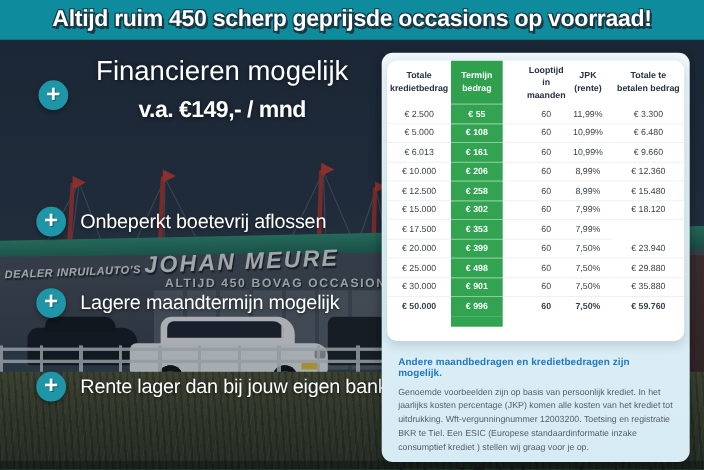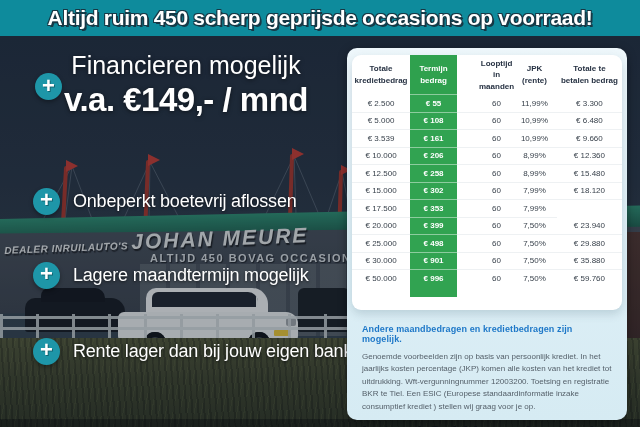--- a/index.html
+++ b/index.html
@@ -67,45 +67,45 @@
                repeating-linear-gradient(-80deg, rgba(130,140,80,.12) 0 1px, transparent 1px 7px); }
   .ground-shadow { position:absolute; left:0; bottom:0; width:640px; height:8px; background:rgba(0,0,0,.35); z-index:8; }
 
   
   .left-content { position:absolute; left:0; top:36px; width:347px; height:391px; z-index:12; color:#fff; }
   .plus-badge { width:27px; height:27px; border-radius:50%; background:#1e96a8; flex:0 0 27px;
     display:flex; align-items:center; justify-content:center; box-shadow:0 2px 4px rgba(0,0,0,.35); }
   .plus-badge span { color:#fff; font-size:22px; font-weight:bold; line-height:1; margin-top:-2px;
     text-shadow:1px 1px 0 rgba(0,0,0,.35); }
   .hero-badge { position:absolute; left:35px; top:37px; }
-  .hero-text { position:absolute; left:50px; top:12px; width:272px; text-align:center;
+  .hero-text { position:absolute; left:66px; top:12px; width:272px; text-align:center;
     text-shadow:0 1px 4px rgba(0,0,0,.55); }
   .hero-title { font-size:25px; font-weight:400; line-height:34px; }
-  .hero-subtitle { font-size:33px; font-weight:bold; line-height:36px; letter-spacing:-0.5px; }
+  .hero-subtitle { font-size:21px; font-weight:bold; line-height:36px; letter-spacing:-0.5px; }
   .bullet { position:absolute; left:33px; display:flex; align-items:center; gap:13px; height:30px; }
   .bullet-1 { top:150px; } .bullet-2 { top:224px; } .bullet-3 { top:300px; }
   .bullet-label { font-size:18px; font-weight:400; white-space:nowrap; letter-spacing:-0.2px;
     text-shadow:0 1px 3px rgba(0,0,0,.65); }
 
   
   .panel { position:absolute; left:347px; top:48px; width:280px; height:372px; z-index:15;
     border-radius:10px; background:linear-gradient(180deg,#eef7fb 0%, #ddeff6 55%, #d6ebf3 100%);
     box-shadow:0 2px 10px rgba(0,0,0,.35); }
   .card { position:absolute; left:5px; top:7px; width:270px; height:255px; background:#fff;
     border-radius:9px; box-shadow:0 4px 10px rgba(40,70,90,.18); overflow:hidden; }
   .thead, .trow, .green-tail { display:flex; }
   .cell { display:flex; align-items:center; justify-content:center; text-align:center; }
   .c0 { width:21.5%; } .c1 { width:17.4%; } .c2 { width:20.4%;padding-left:24px; } .c3 { width:16.6%; } .c4 { width:24.1%; }
   .thead { height:40px; }
   .thead .cell { font-size:8px; font-weight:bold; color:#273243; line-height:1.45; white-space:pre-line; }
   .thead .c1 { background:#2fa14e; color:#fff; border-bottom:1px solid rgba(255,255,255,.45); }
   .trow { height:17.5px; }
   .trow .cell { font-size:8px; color:#39424c; border-bottom:1px solid #eef1f3; }
   .trow .c1 { background:#31a351; color:#fff; font-weight:bold; border-bottom:1px solid rgba(255,255,255,.45); }
-  .trow:last-child .cell { border-bottom:none; }
+  .trow:last-child .cell { border-bottom:none;font-weight:bold; }
   .green-tail { height:9px; }
   .green-tail .c1 { background:#31a351; }
   .disclaimer { position:absolute; left:15px; right:13px; top:276px; }
   .disc-heading { font-size:9px; font-weight:bold; color:#1e78c8; letter-spacing:.1px; margin-bottom:7px; }
   .disc-body { font-size:8px; line-height:1.55; color:#55606a; }
   .warning-line { display:flex; align-items:center; gap:6px; margin-top:9px; }
   .warning-text { font-size:19px; font-weight:bold; color:#0e1216; letter-spacing:-0.4px; white-space:nowrap; }
 </style>
 </head>
 <body>
@@ -222,21 +222,21 @@
 
   <div class="trow">
     <div class="cell c0">€ 5.000</div>
     <div class="cell c1">€ 108</div>
     <div class="cell c2">60</div>
     <div class="cell c3">10,99%</div>
     <div class="cell c4">€ 6.480</div>
   </div>
 
   <div class="trow">
-    <div class="cell c0">€ 3.539</div>
+    <div class="cell c0">€ 6.013</div>
     <div class="cell c1">€ 161</div>
     <div class="cell c2">60</div>
     <div class="cell c3">10,99%</div>
     <div class="cell c4">€ 9.660</div>
   </div>
 
   <div class="trow">
     <div class="cell c0">€ 10.000</div>
     <div class="cell c1">€ 206</div>
     <div class="cell c2">60</div>

